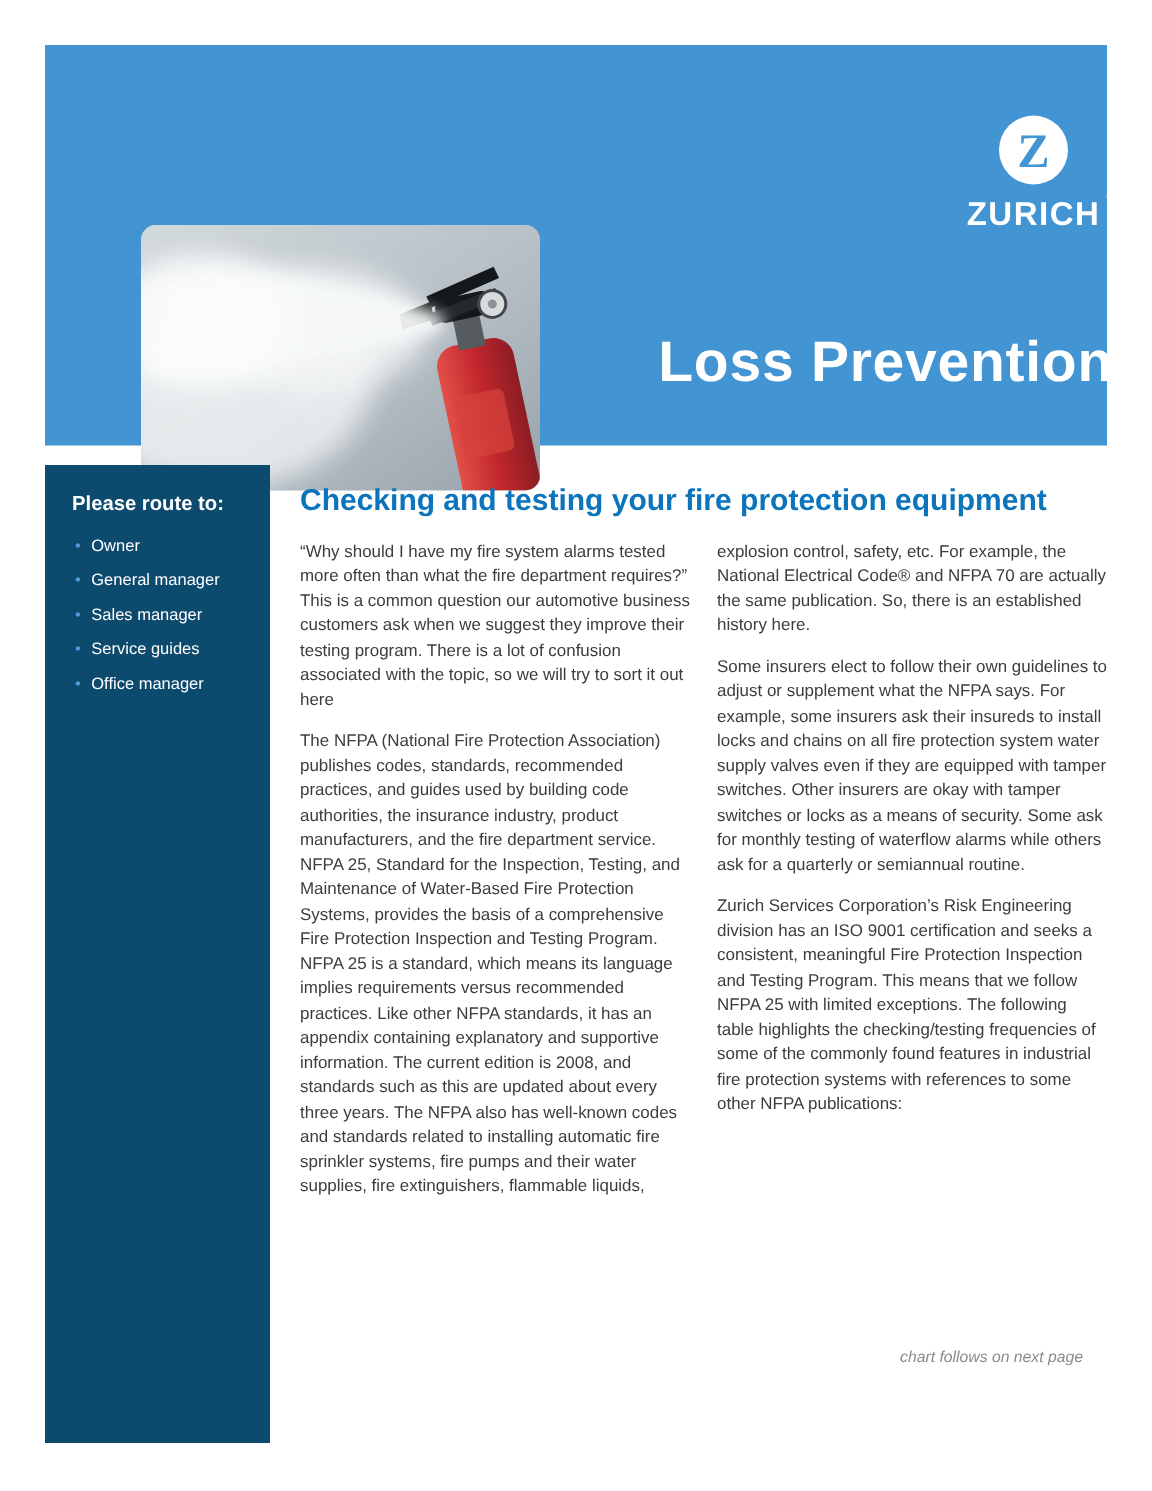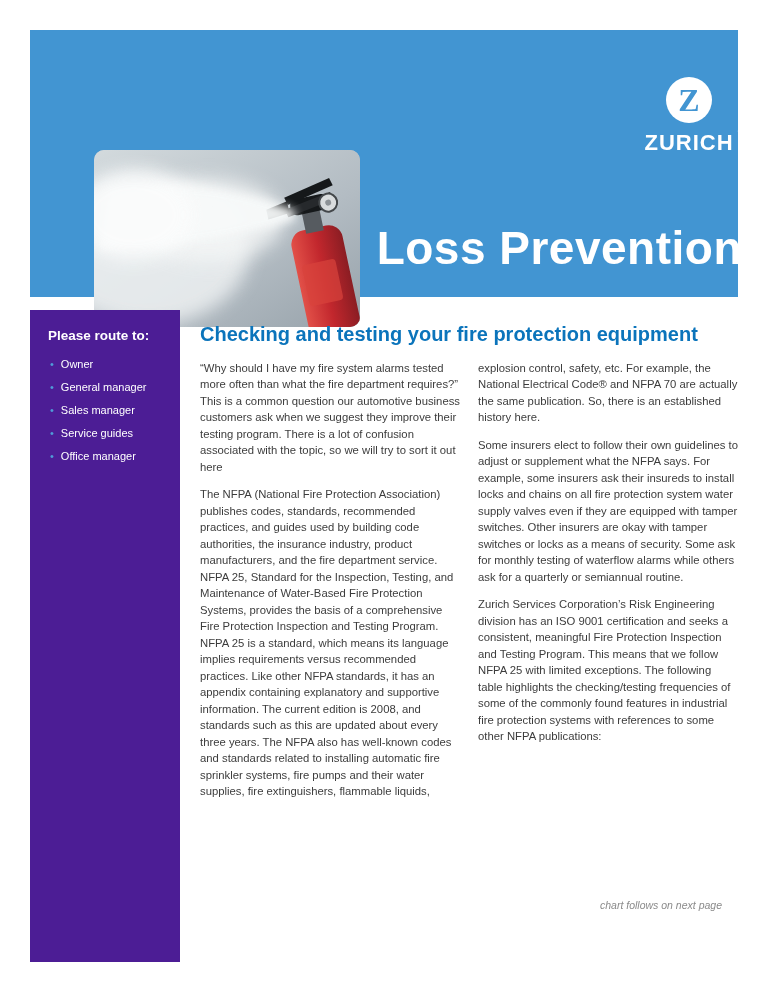--- a/index.html
+++ b/index.html
@@ -29,27 +29,27 @@
     font-size:22px; font-weight:bold; letter-spacing:1px;text-align:right;
   }
   .logo-reg { position:absolute; top:-3px; right:-11px; font-size:8px; font-weight:normal; }
   .photo {
     position:absolute; left:64px; top:120px; width:266px; height:177px;
     border-radius:10px; overflow:hidden; background:#b9c1c7;
   }
   .photo svg { display:block; }
   .header-title {
     position:absolute; left:340px; top:191px; width:372px;
-    text-align:right; color:#ffffff; font-size:46px; font-weight:bold;
+    text-align:right; color:#ffffff; font-size:38px; font-weight:bold;
     letter-spacing:0.5px; white-space:nowrap;
   }
   
   .sidebar {
     position:absolute; left:30px; top:310px; width:150px; height:652px;
-    background:#4c1d95; box-sizing:border-box; padding:18px 10px 0 18px;
+    background:#0c4a6e; box-sizing:border-box; padding:18px 10px 0 18px;
   }
   .sidebar-title { color:#ffffff; font-weight:bold; font-size:13.5px; margin:0 0 15px 0; }
   .sidebar-list { list-style:none; margin:0; padding:0 0 0 2px; }
   .sidebar-item { color:#ffffff; font-size:11px; margin-bottom:11px; display:flex; align-items:baseline; }
   .bullet { color:#4f9cd8; margin-right:7px; font-size:11px; line-height:1; }
   
   .main { position:absolute; left:200px; top:323px; width:538px; }
   .main-heading { color:#0b74bb; font-size:20px; font-weight:bold; margin:0 0 14px 0; }
   .columns { display:flex; gap:18px; }
   .col { flex:1; font-size:11.3px; line-height:1.46; color:#3c3c3c; }

